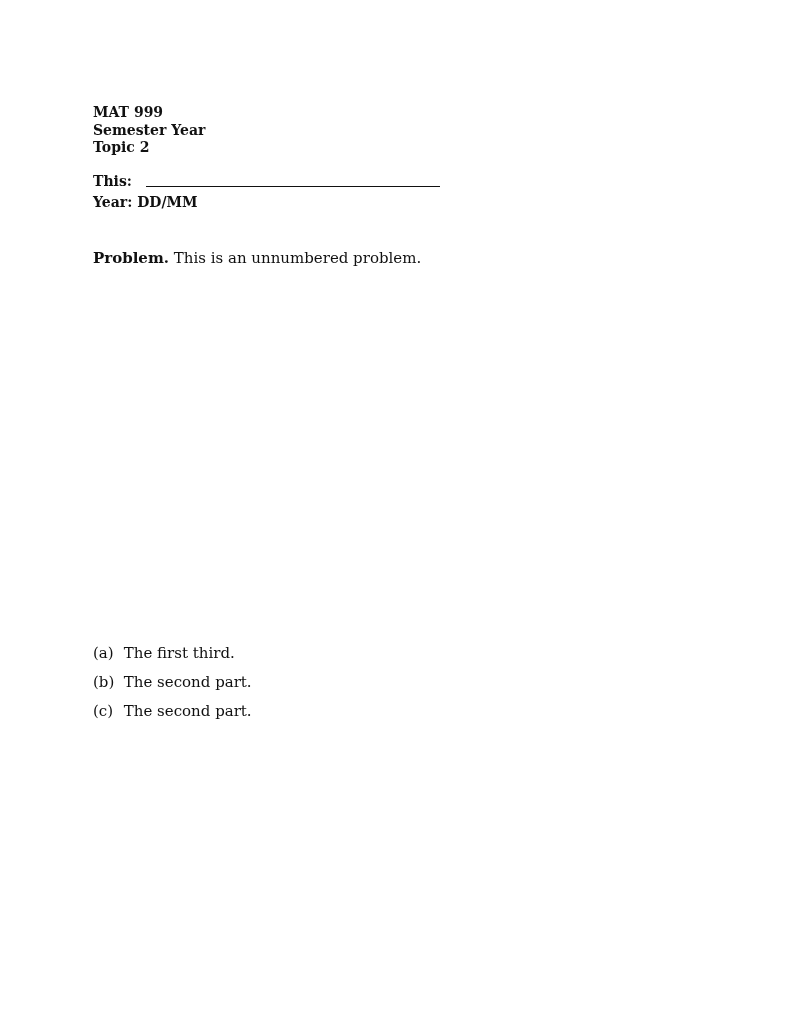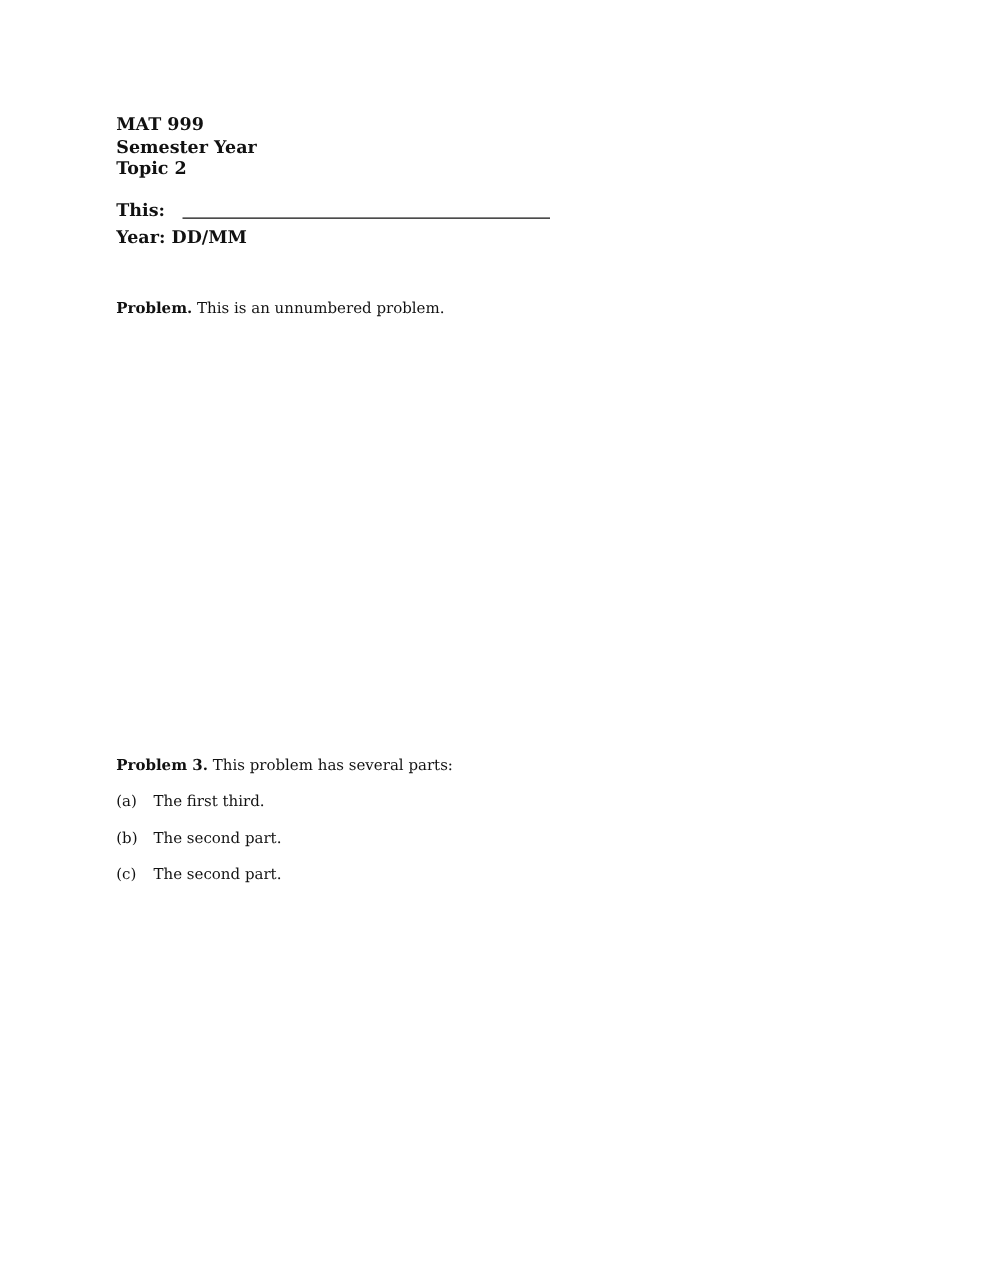--- a/index.html
+++ b/index.html
@@ -1,20 +1,20 @@
 <!DOCTYPE html>
 <html><head>
 <meta charset="utf-8">
 <style>
   html, body { margin: 0; padding: 0; background: #ffffff; }
   body { width: 794px; height: 1028px; position: relative; overflow: hidden;
          font-family: "DejaVu Serif", "Liberation Serif", serif; color: #111; }
-  .page { position: absolute; left: 0; top: 0; width: 794px; height: 824px; }
+  .page { position: absolute; left: 0; top: 12px; width: 794px; height: 824px; }
   .hdr { position: absolute; left: 93px; font-weight: bold; font-size: 14px; line-height: 17px; }
-  .line { position: absolute; left: 93px; font-size: 12px; line-height: 16px; white-space: nowrap; }
+  .line { position: absolute; left: 93px; font-size: 15px; line-height: 16px; white-space: nowrap; }
   .line b { font-weight: bold; }
   .rule { position: absolute; left: 146px; top: 174px; width: 294px; height: 0; border-top: 1.2px solid #111; }
   .lbl { display: inline-block; width: 26px; }
 </style>
 </head>
 <body>
 
 <div class="page">
   <div class="hdr" style="top:92px">MAT 999</div>
   <div class="hdr" style="top:110px">Semester Year</div>
@@ -28,24 +28,20 @@
     <span>DD/MM</span>
   </div>
 
   <div class="line" style="top:238px">
     <b>Problem.</b>
     <span>This is an unnumbered problem.</span>
   </div>
 
 
 
-  <div class="line" style="top:604px">
-    <b>Problem 3.</b>
-    <span>This problem has several parts:</span>
-  </div>
 
   <div class="line" style="top:633px">
     <span class="lbl">(a)</span>
     <span>The first third.</span>
   </div>
   <div class="line" style="top:662px">
     <span class="lbl">(b)</span>
     <span>The second part.</span>
   </div>
   <div class="line" style="top:691px">

